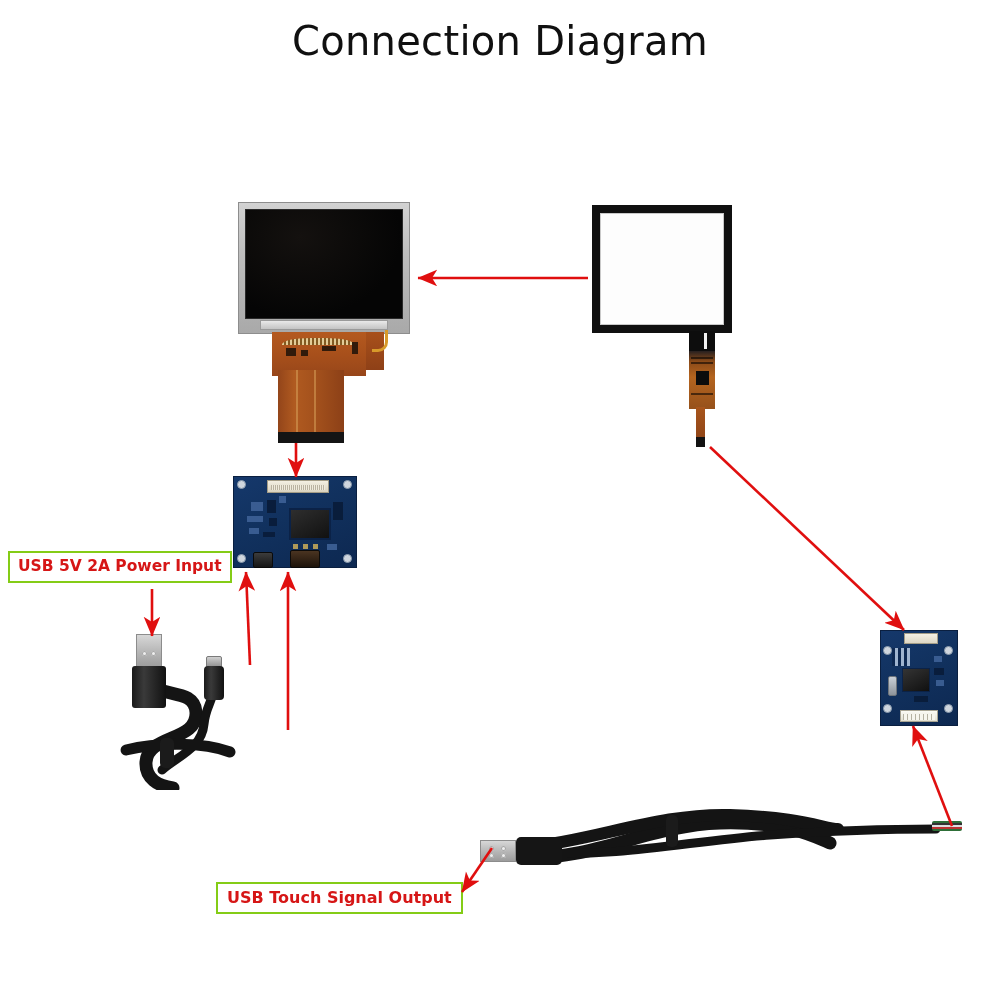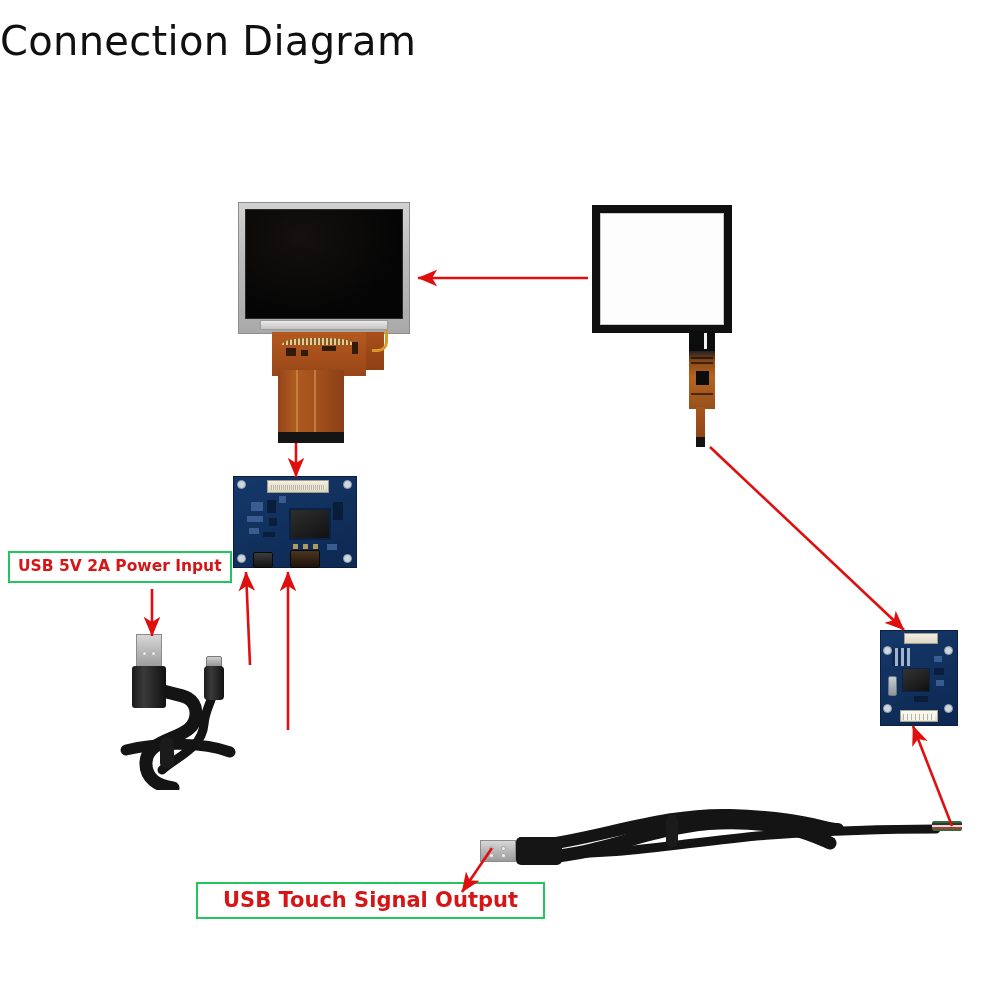--- a/index.html
+++ b/index.html
@@ -22,21 +22,21 @@
     height: 1000px;
     background: #ffffff;
   }
 
   
   .title {
     position: absolute;
     left: 0;
     top: 18px;
     width: 1000px;
-    text-align: left;
+    text-align: center;
     font-size: 40px;
     font-weight: 400;
     color: #101010;
     letter-spacing: 0.3px;
     font-family: "DejaVu Sans", "Liberation Sans", sans-serif;
   }
 
   
   .node { position: absolute; }
 
@@ -329,31 +329,31 @@
     position: absolute;
     width: 30px; height: 10px;
     background: repeating-linear-gradient(0deg,#2e6f38 0 2px,#b33 2px 4px,#ddd 4px 6px,#333 6px 8px);
     border-radius: 2px;
   }
 
   
   .label {
     position: absolute;
     background: #ffffff;
-    border: 2px solid #22c55e;
+    border: 2px solid #84cc16;
     color: #d61616;
     font-weight: bold;
     font-family: "DejaVu Sans", "Liberation Sans", sans-serif;
     white-space: nowrap;
     box-sizing: border-box;
     line-height: 1;
   }
   #label-usb-power { left: 8px; top: 551px; padding: 6px 8px; font-size: 15.5px; }
   #label-hdmi      { left: 252px; top: 733px; padding: 5px 8px; font-size: 15px; }
-  #label-touch-out { left: 196px; top: 882px; padding: 6px 25px; font-size: 21px; }
+  #label-touch-out { left: 216px; top: 882px; padding: 6px 9px; font-size: 16px; }
 
   
   #arrows {
     position: absolute;
     left: 0; top: 0;
     width: 1000px; height: 1000px;
     pointer-events: none;
   }
 </style>
 </head>

